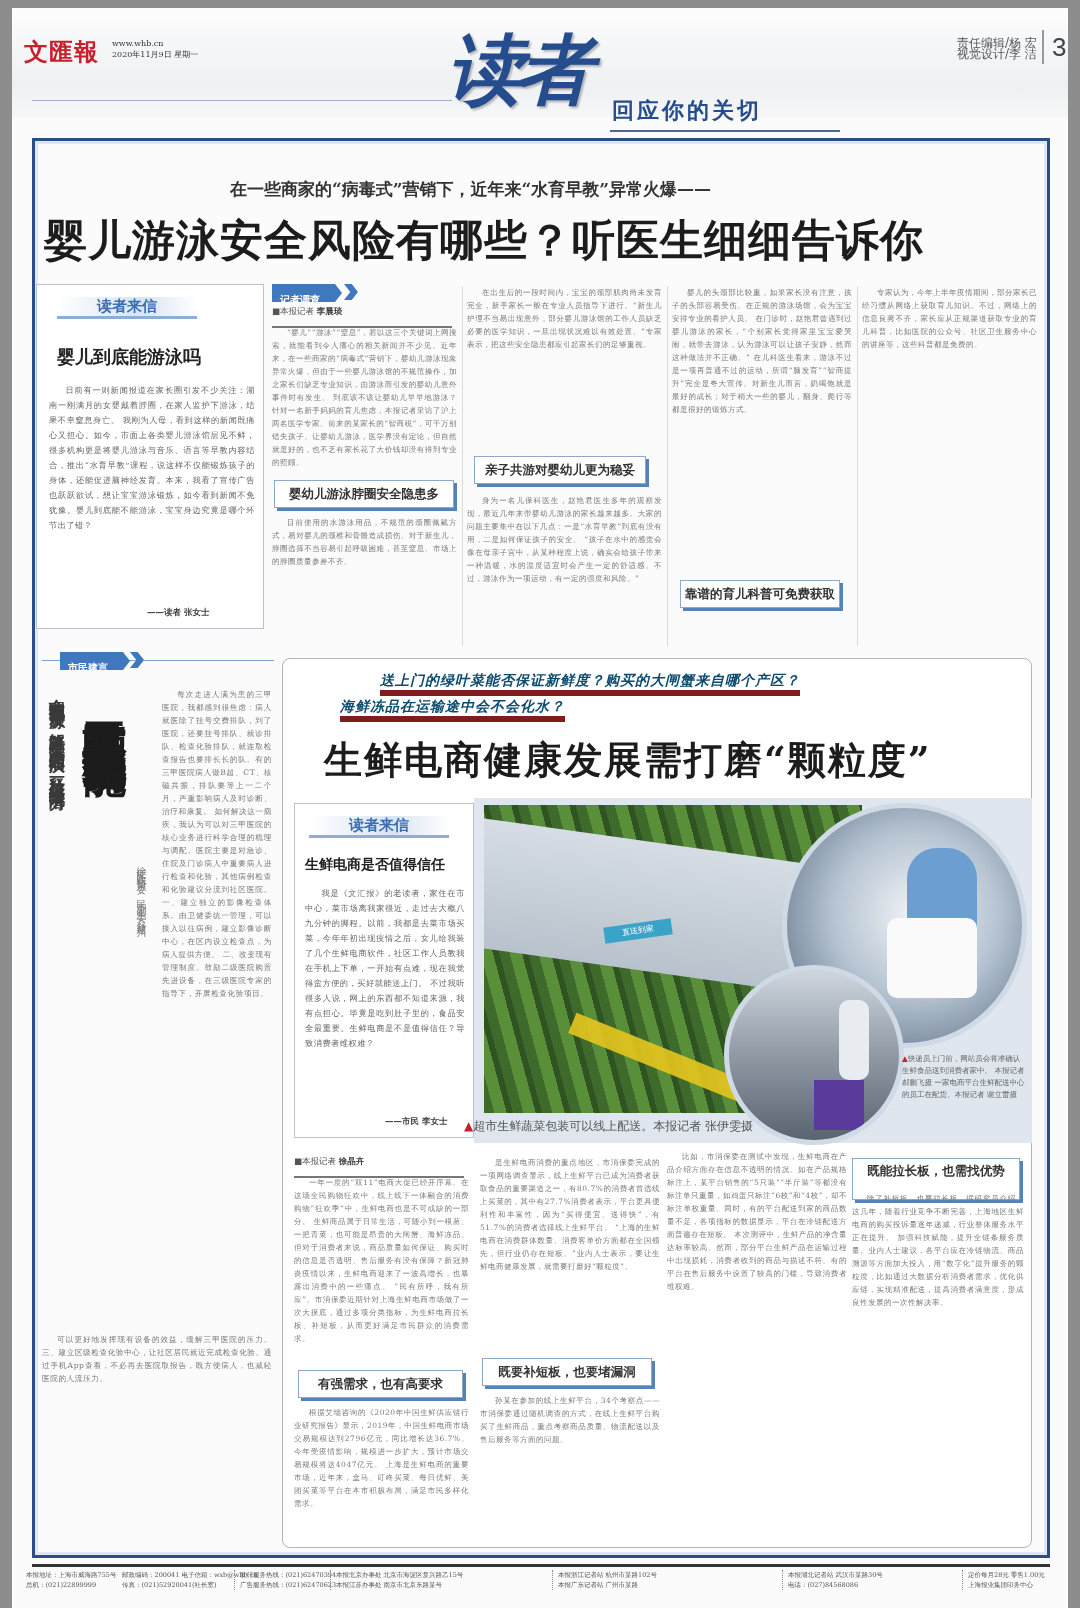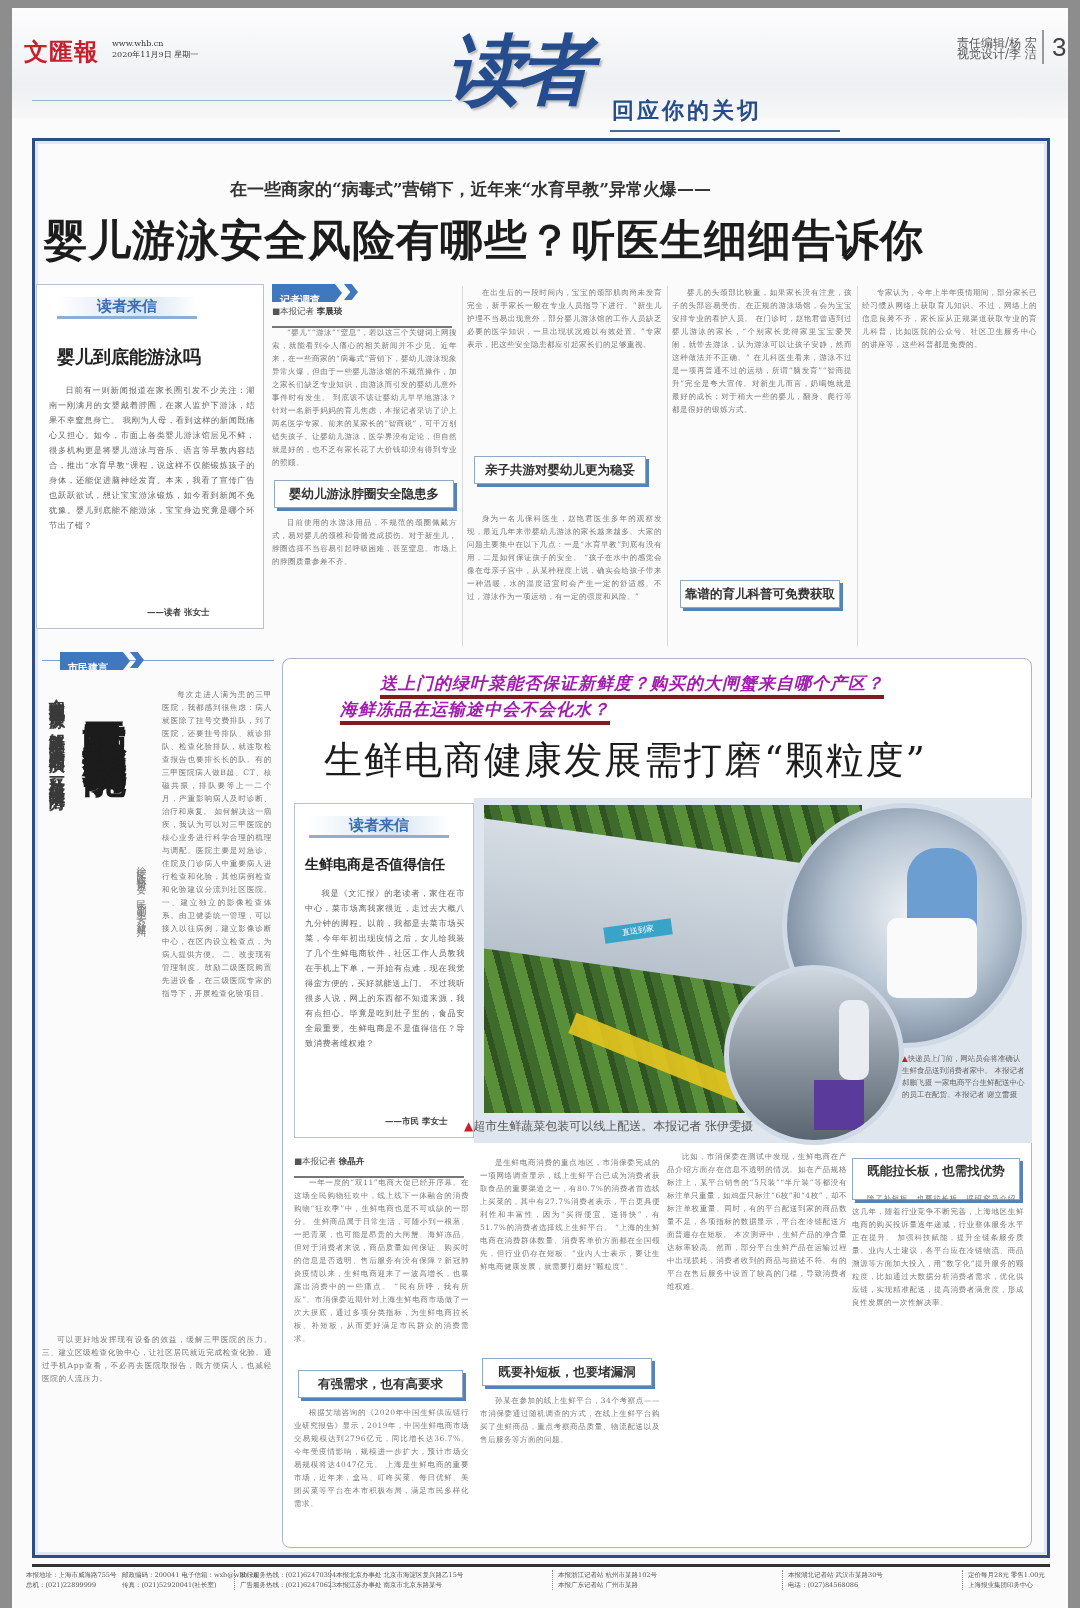--- a/index.html
+++ b/index.html
@@ -27,22 +27,22 @@
   .kicker-arrow { position: absolute; width: 14px; height: 16px; background: #3f78bf; clip-path: polygon(0 0, 55% 0, 100% 50%, 55% 100%, 0 100%, 45% 50%); }
   .byline { position: absolute; font-size: 8.5px; color: #555; border-bottom: 2px solid #777; padding-bottom: 8px; }
   .byline b { color: #3a3a3a; }
   .subhead { position: absolute; background: #fff; border: 1px solid #8fa8c6; box-shadow: 3px 3px 0 #5583b8; text-align: center; font-family: "DejaVu Sans", sans-serif; font-weight: bold; font-size: 12.5px; color: #333; }
   .col-rule { position: absolute; width: 1px; background: #dadada; }
   .vert-deck { position: absolute; writing-mode: vertical-rl; font-family: "DejaVu Sans", sans-serif; font-weight: bold; font-size: 16px; color: #3a3a3a; letter-spacing: 2px; }
   .vert-headline { position: absolute; writing-mode: vertical-rl; font-family: "DejaVu Serif", serif; font-weight: bold; font-size: 44px; color: #1c1c1c; letter-spacing: 2px; }
   .vert-byline { position: absolute; writing-mode: vertical-rl; font-size: 10px; color: #777; letter-spacing: 3px; }
   .vert-text { position: absolute; font-size: 7.6px; color: #777; line-height: 13px; letter-spacing: 0.6px; overflow: hidden; text-align: justify; }
   .fresh-frame { position: absolute; left: 270px; top: 650px; width: 750px; height: 890px; border: 1px solid #aab6c6; border-radius: 8px; background: #fff; }
-  .fresh-deck { position: absolute; font-style: italic; font-weight: bold; font-size: 17px; color: #a21caf; border-bottom: 4px solid #7f1d1d; letter-spacing: 1px; font-family: "DejaVu Sans", sans-serif; }
-  .fresh-headline { position: absolute; left: 312px; top: 727px; font-family: "DejaVu Serif", serif; font-weight: normal; font-size: 38px; color: #1c1c1c; letter-spacing: 2px; }
+  .fresh-deck { position: absolute; font-style: italic; font-weight: bold; font-size: 14px; color: #0c4a6e; border-bottom: 6px solid #7f1d1d; letter-spacing: 1px; font-family: "DejaVu Sans", sans-serif; }
+  .fresh-headline { position: absolute; left: 312px; top: 727px; font-family: "DejaVu Serif", serif; font-weight: bold; font-size: 38px; color: #1c1c1c; letter-spacing: 2px; }
   .photo-panel { position: absolute; left: 462px; top: 790px; width: 558px; height: 345px; background: #dfe6ee; }
   .photo-main { position: absolute; left: 472px; top: 797px; width: 378px; height: 308px; background:
      repeating-linear-gradient(75deg, #3e6a2c 0 10px, #5a8f3a 10px 22px, #2f5422 22px 28px),
      #3d6b2b; overflow: hidden; }
   .photo-main .shelf { position: absolute; left: 0; top: 40px; width: 100%; height: 130px; background: linear-gradient(180deg,#d6dde4 0%,#b8c2cc 100%); transform: skewY(8deg); }
   .photo-main .label { position: absolute; left: 120px; top: 118px; width: 68px; height: 16px; background: #3aa4c8; color: #fff; font-size: 8px; text-align: center; line-height: 16px; transform: rotate(-8deg); }
   .photo-main .band { position: absolute; left: 80px; top: 250px; width: 230px; height: 22px; background: #e6c51e; transform: rotate(22deg); opacity: 0.9; }
   .photo-caption { position: absolute; left: 452px; top: 1110px; font-size: 12px; color: #555; }
   .photo-caption span.tri { color: #c8202b; }
   .photo-circle-1 { position: absolute; left: 770px; top: 795px; width: 245px; height: 245px; border-radius: 50%; border: 5px solid #cfdae6; background: radial-gradient(circle at 55% 45%, #f2f4f7 0%, #b6c4d2 45%, #4d5f77 100%); overflow: hidden; }
@@ -96,21 +96,21 @@
   <div class="byline" style="left:260px;top:298px;width:180px;">
     <span>■</span><span>本报记者</span>&nbsp;<b>李晨琰</b>
   </div>
   <div class="body-text small" style="left:260px;top:318px;width:185px;height:150px;text-indent:2em;">“婴儿”“游泳”“窒息”，若以这三个关键词上网搜索，就能看到令人痛心的相关新闻并不少见。近年来，在一些商家的“病毒式”营销下，婴幼儿游泳现象异常火爆，但由于一些婴儿游泳馆的不规范操作，加之家长们缺乏专业知识，由游泳而引发的婴幼儿意外事件时有发生。 到底该不该让婴幼儿早早地游泳？针对一名新手妈妈的育儿焦虑，本报记者采访了沪上两名医学专家。前来的某家长的“智商税”，可千万别错失孩子。让婴幼儿游泳，医学界没有定论，但自然就是好的，也不乏有家长花了大价钱却没有得到专业的照顾。</div>
   <div class="subhead" style="left:262px;top:472px;width:180px;height:28px;line-height:26px;">婴幼儿游泳脖圈安全隐患多</div>
   <div class="body-text small" style="left:260px;top:508px;width:185px;height:130px;text-indent:2em;">目前使用的水游泳用品，不规范的颈圈佩戴方式，易对婴儿的颈椎和骨骼造成损伤。对于新生儿，脖圈选择不当容易引起呼吸困难，甚至窒息。市场上的脖圈质量参差不齐。</div>
 
   <div class="col-rule" style="left:450px;top:278px;height:360px;"></div>
   <div class="body-text small" style="left:455px;top:278px;width:195px;height:165px;text-indent:2em;">在出生后的一段时间内，宝宝的颈部肌肉尚未发育完全，新手家长一般在专业人员指导下进行。“新生儿护理不当易出现意外，部分婴儿游泳馆的工作人员缺乏必要的医学知识，一旦出现状况难以有效处置。”专家表示，把这些安全隐患都应引起家长们的足够重视。</div>
   <div class="subhead" style="left:462px;top:448px;width:172px;height:28px;line-height:26px;">亲子共游对婴幼儿更为稳妥</div>
-  <div class="body-text small" style="left:455px;top:486px;width:195px;height:150px;text-indent:2em;margin-top:18px;">身为一名儿保科医生，赵艳君医生多年的观察发现，最近几年来带婴幼儿游泳的家长越来越多。大家的问题主要集中在以下几点：一是“水育早教”到底有没有用，二是如何保证孩子的安全。 “孩子在水中的感觉会像在母亲子宫中，从某种程度上说，确实会给孩子带来一种温暖，水的温度适宜时会产生一定的舒适感。不过，游泳作为一项运动，有一定的强度和风险。”</div>
+  <div class="body-text small" style="left:455px;top:486px;width:195px;height:150px;text-indent:2em;">身为一名儿保科医生，赵艳君医生多年的观察发现，最近几年来带婴幼儿游泳的家长越来越多。大家的问题主要集中在以下几点：一是“水育早教”到底有没有用，二是如何保证孩子的安全。 “孩子在水中的感觉会像在母亲子宫中，从某种程度上说，确实会给孩子带来一种温暖，水的温度适宜时会产生一定的舒适感。不过，游泳作为一项运动，有一定的强度和风险。”</div>
 
   <div class="col-rule" style="left:655px;top:278px;height:360px;"></div>
   <div class="body-text small" style="left:660px;top:278px;width:180px;height:278px;text-indent:2em;">婴儿的头颈部比较重，如果家长没有注意，孩子的头部容易受伤。在正规的游泳场馆，会为宝宝安排专业的看护人员。 在门诊时，赵艳君曾遇到过婴儿游泳的家长，“个别家长觉得家里宝宝爱哭闹，就带去游泳，认为游泳可以让孩子安静，然而这种做法并不正确。” 在儿科医生看来，游泳不过是一项再普通不过的运动，所谓“脑发育”“智商提升”完全是夸大宣传。对新生儿而言，奶喝饱就是最好的成长；对于稍大一些的婴儿，翻身、爬行等都是很好的锻炼方式。</div>
   <div class="subhead" style="left:668px;top:572px;width:160px;height:28px;line-height:26px;">靠谱的育儿科普可免费获取</div>
 
   <div class="col-rule" style="left:845px;top:278px;height:360px;"></div>
   <div class="body-text small" style="left:850px;top:278px;width:175px;height:360px;text-indent:2em;">专家认为，今年上半年疫情期间，部分家长已经习惯从网络上获取育儿知识。不过，网络上的信息良莠不齐，家长应从正规渠道获取专业的育儿科普，比如医院的公众号、社区卫生服务中心的讲座等，这些科普都是免费的。</div>
 
   <div style="position:absolute;left:30px;top:652px;width:232px;height:1px;background:#7fa3cf;"></div>
   <div class="kicker" style="left:48px;top:644px;width:70px;">市民建言</div>

